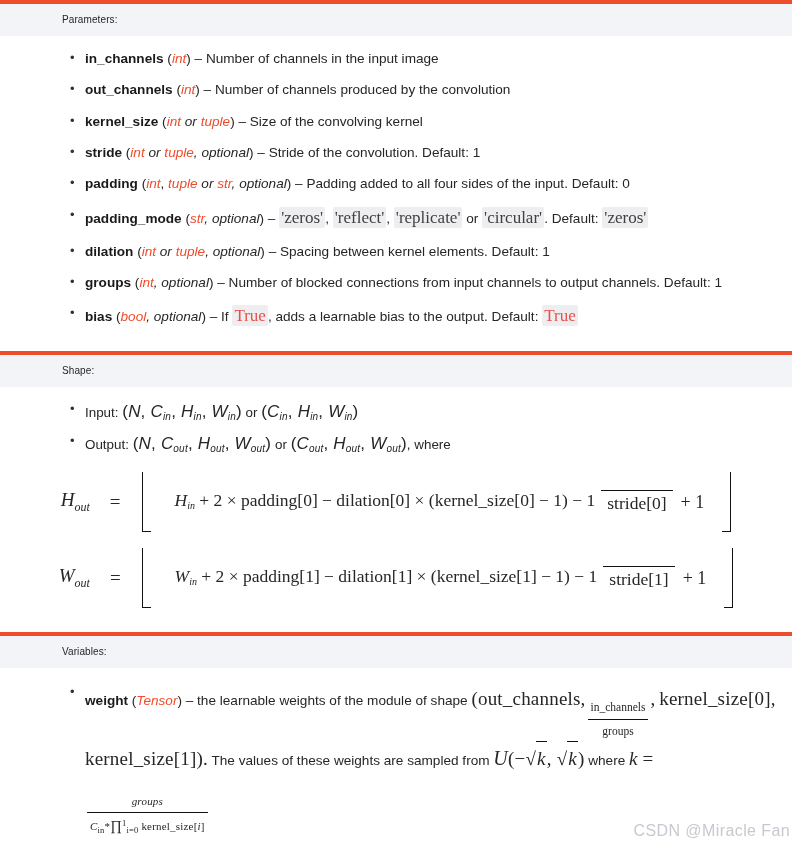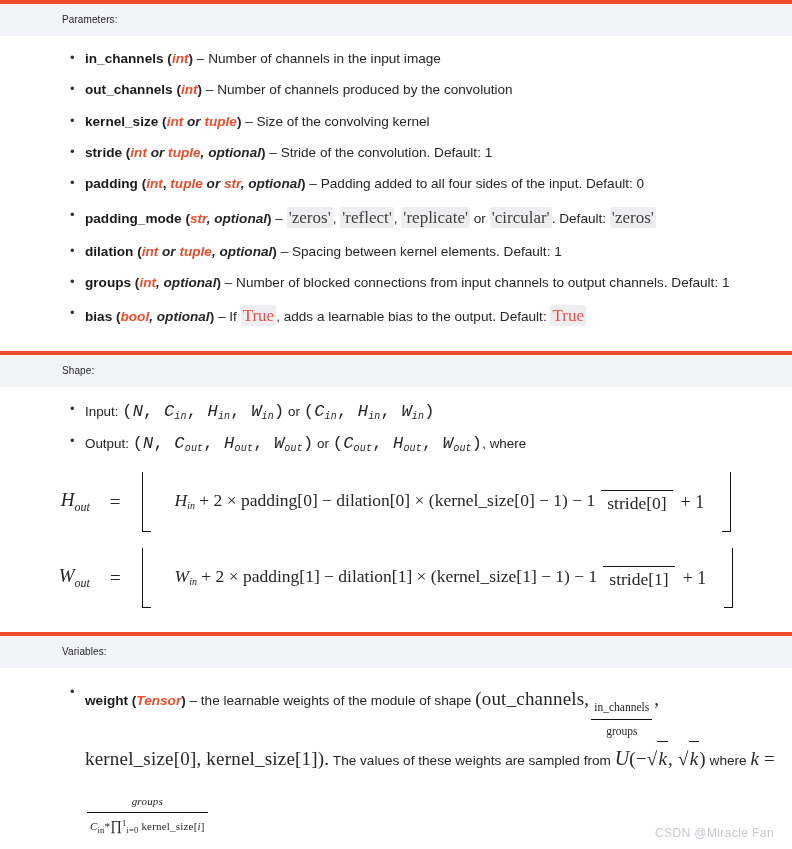--- a/index.html
+++ b/index.html
@@ -42,35 +42,35 @@
     content: "\2022";
     position: absolute;
     left: 70px;
     top: -1px;
     color: #333;
     font-size: 13px;
   }
   .pname { font-weight: bold; color: #1a1a1a; }
   .ptype { color: #ee4c2c; font-style: italic; }
   .popt  { color: #262626; font-style: italic; }
-  .paren { color: #262626; font-weight: bold; }
+  .paren { color: #262626; }
   code.lit {
     font-family: Liberation Serif, serif;
     background: #eeeef1;
     color: #e7504a;
     font-size: 17px;
     padding: 1px 2px;
     border-radius: 2px;
   }
   code.lit.plain { color: #404040; }
 
   
   ul.shapelist > li { font-size: 13.4px; margin-bottom: 9px; }
   .mathser {
-    font-family: Liberation Mono, monospace;
+    font-family: Liberation Sans, sans-serif;
     font-size: 17px;
     letter-spacing: .2px;
     text-align: right;
   }
   .mi { font-style: italic; }
   sub.sb { font-size: 10px; font-style: italic; vertical-align: -0.28em; }
 
   
   .eqwrap {
     display: flex;
@@ -134,24 +134,24 @@
     font-family: "Liberation Serif", serif;
   }
   .radical { font-family: "Liberation Serif", serif; font-size: 19px; }
   .prodsym { font-size: 14px; }
   .tinysub { font-size: 8.5px; vertical-align: -0.3em; }
   .tinysup { font-size: 8.5px; vertical-align: 0.5em; }
 
   
   .watermark {
     position: absolute;
-    right: 18px;
+    right: 2px;
     bottom: 9px;
     color: #c6c9cf;
-    font-size: 12px;
+    font-size: 16px;
     font-family: "Liberation Sans", sans-serif;
     letter-spacing: .4px;
     user-select: none;
   }
 </style>
 </head>
 <body>
 
 <div class="page">
 

